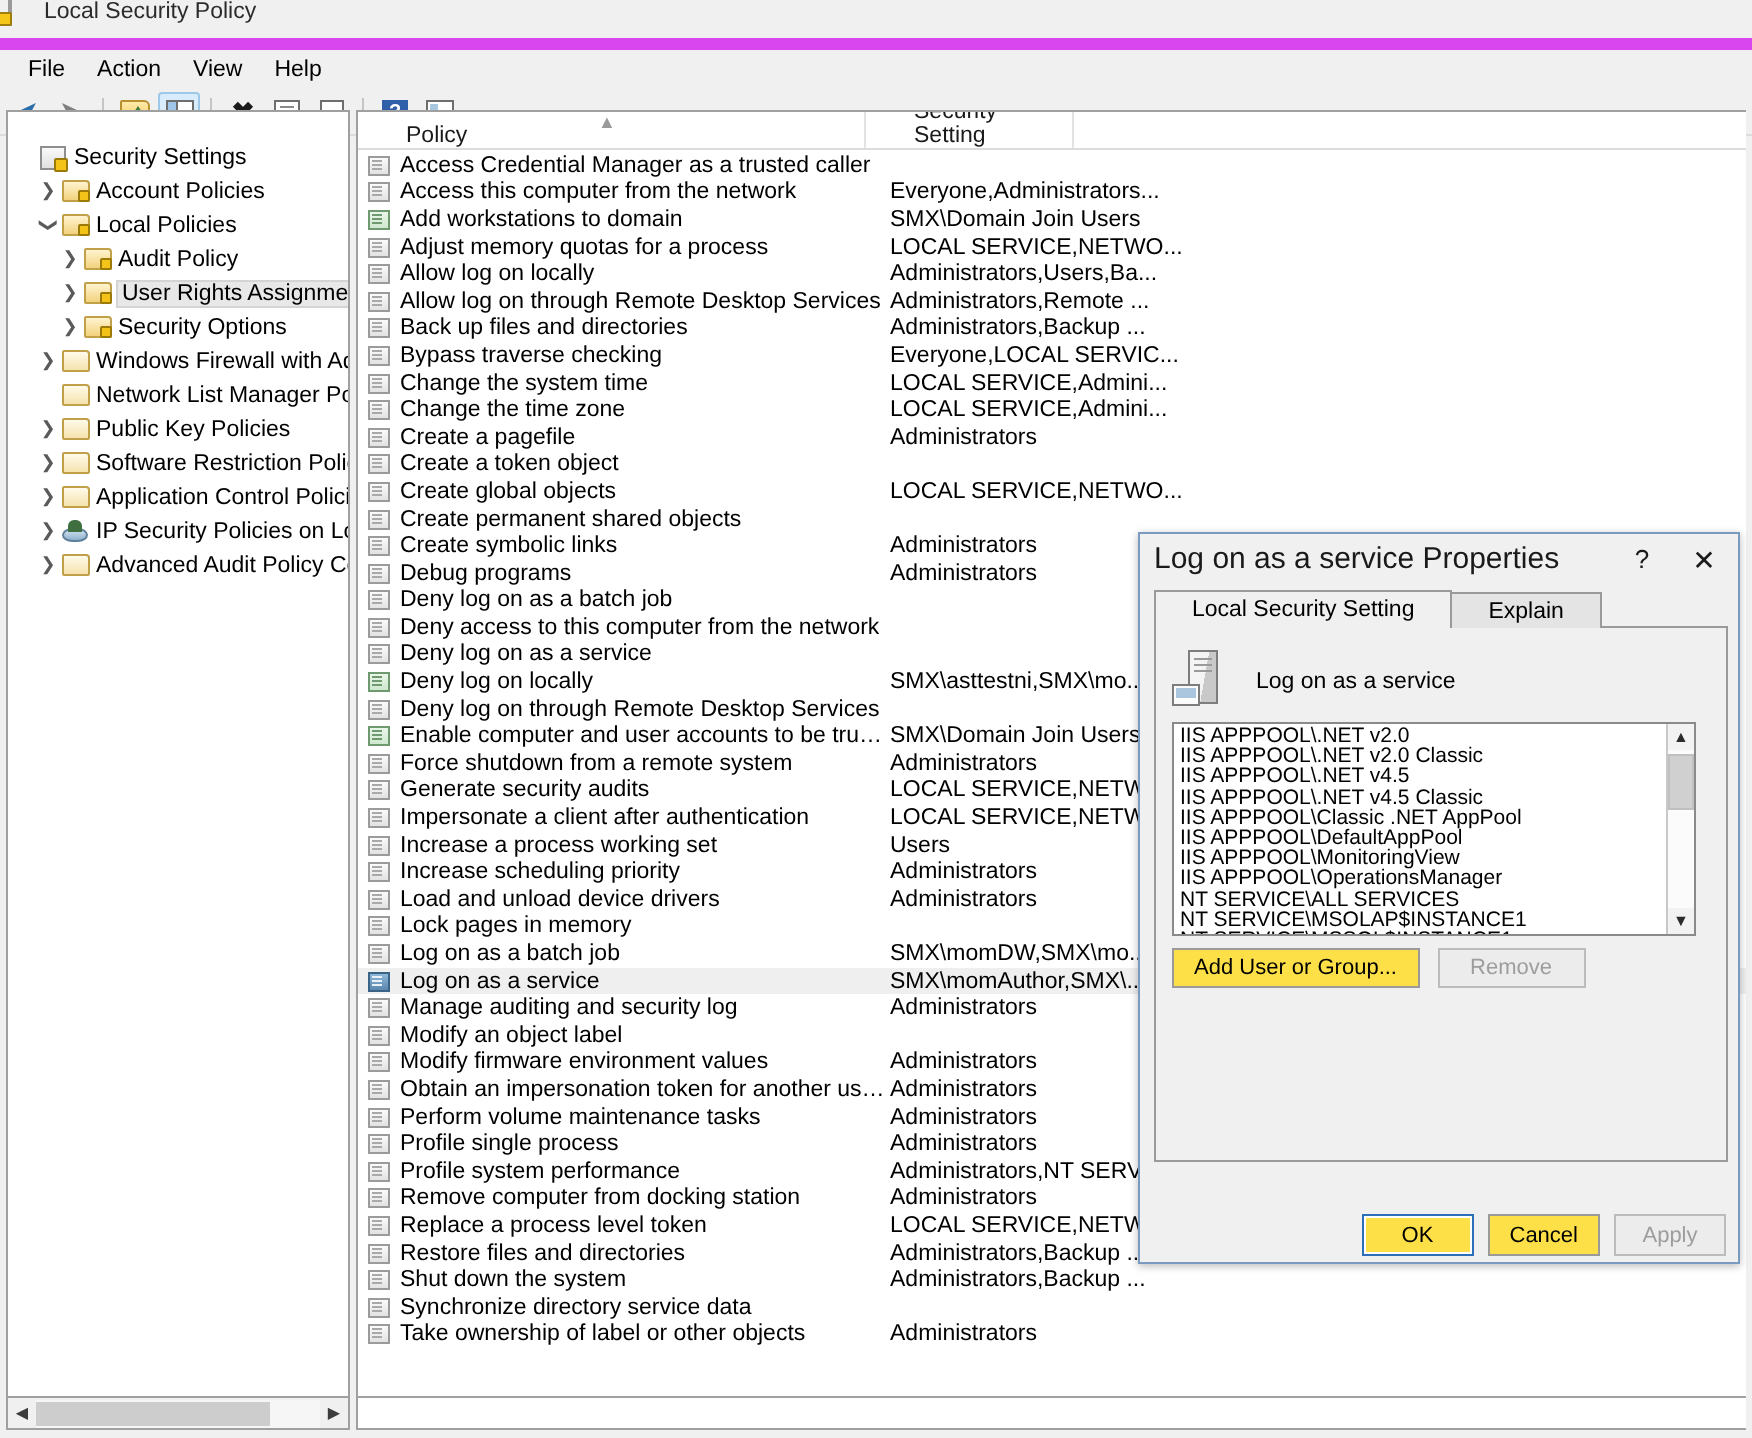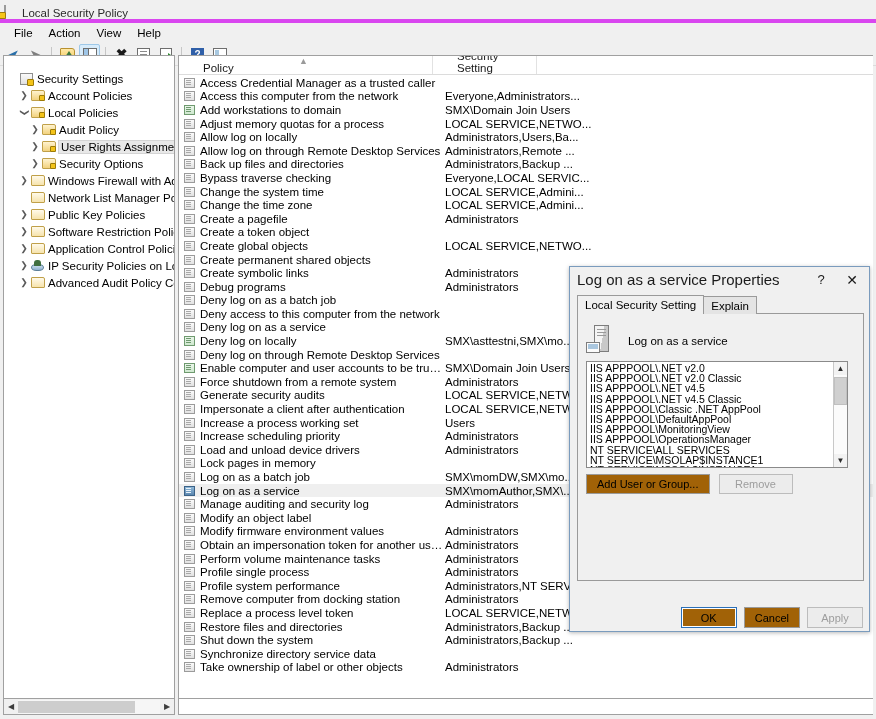--- a/index.html
+++ b/index.html
@@ -20,23 +20,23 @@
     position: absolute; left: 0; top: 0;
     width: 876px; height: 719px;
     background: #f0f0f0;
     box-sizing: border-box;
   }
 
   
   #title-bar {
     height: 19px;
     background: #f0f0f0;
-    display: flex; align-items: flex-end;
+    display: flex; align-items: flex-start;
     padding-left: 4px;
-    border-bottom: 4px solid #d946ef;
+    border-bottom: 6px solid #d946ef;
   }
   #title-bar .app-icon {
     width: 13px; height: 13px;
     margin-right: 5px;
     position: relative;
     flex: none;
   }
   .mmc-glyph {
     width: 13px; height: 13px;
     background: linear-gradient(#fdfdfd,#e6e6e6);
@@ -407,21 +407,21 @@
     left: 7px; top: 28px;
     width: 287px; height: 308px;
   }
   #tabstrip {
     display: flex; align-items: flex-end;
     height: 19px;
     position: relative; z-index: 2;
   }
   .tab {
     height: 18px;
-    padding: 0 7px;
+    padding: 0 18px;
     display: flex; align-items: center;
     font-size: 11.5px;
     border: 1px solid #9a9a9a;
     border-bottom: none;
     background: #e4e4e4;
     box-sizing: border-box;
     cursor: default;
     margin-right: -1px;
   }
   .tab.active {
@@ -522,21 +522,21 @@
   #btn-row {
     position: absolute;
     left: 8px; top: 160px;
     display: flex; gap: 9px;
   }
   .push-btn {
     height: 20px;
     min-width: 74px;
     padding: 0 10px;
     font-size: 11px;
-    background: #a16207;
+    background: #fde047;
     border: 1px solid #9a9a9a;
     box-sizing: border-box;
     display: flex; align-items: center; justify-content: center;
     color: #000;
     cursor: default;
     white-space: nowrap;
   }
   .push-btn.disabled { color: #9d9d9d; background:#ececec; border-color:#bcbcbc; }
   .push-btn.wide { min-width: 106px; }
   .push-btn.default {

